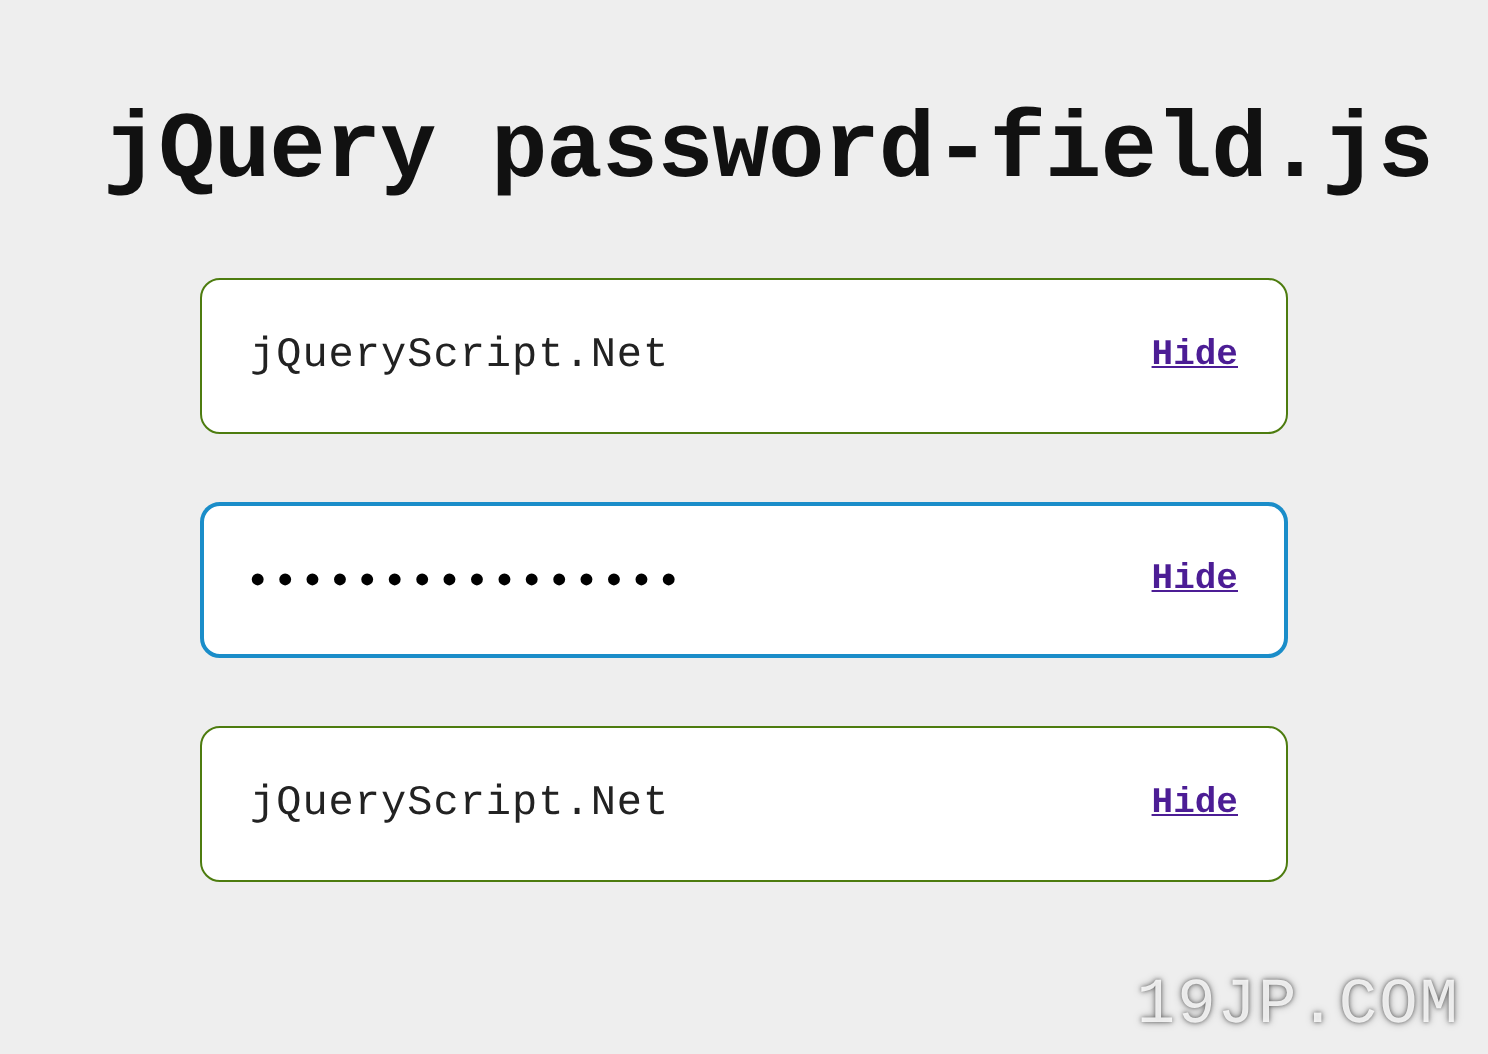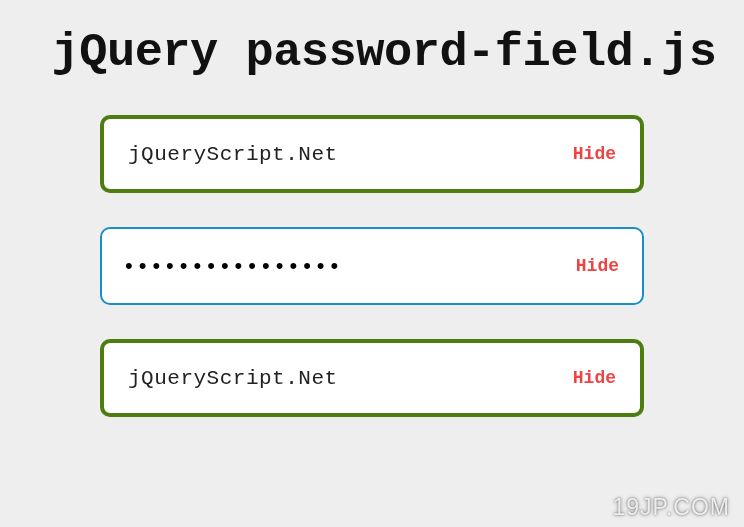--- a/index.html
+++ b/index.html
@@ -13,36 +13,36 @@
       background-color: #eeeeee;
       font-family: ui-monospace, "SFMono-Regular", "SF Mono", Menlo, Consolas, "Liberation Mono", monospace;
       overflow: hidden;
       position: relative;
     }
     .page-title {
       font-size: 47px;
       font-weight: 800;
       color: #111;
       text-align: center;
-      padding-top: 26px;
+      padding-top: 50px;
       padding-bottom: 36px;
       letter-spacing: -0.5px;
       margin-left: 24px;
     }
     .fields-container {
       width: 544px;
       margin: 0 auto;
       display: flex;
       flex-direction: column;
       gap: 34px;
     }
     .field-row {
       position: relative;
       background: #ffffff;
-      border: 4px solid #4d7c0f;
+      border: 1px solid #4d7c0f;
       border-radius: 10px;
       height: 78px;
       display: flex;
       align-items: center;
       padding-left: 24px;
       padding-right: 24px;
     }
     .field-row.focused {
       border: 2px solid #1a8dc9;
       padding-left: 23px;
@@ -64,30 +64,31 @@
       font-size: 22px;
       letter-spacing: 6px;
       color: #000;
     }
     .toggle-btn {
       background: none;
       border: none;
       font-family: inherit;
       font-size: 18px;
       font-weight: 700;
-      color: #ef4444;
+      color: #4c1d95;
       cursor: pointer;
       padding: 0 0 0 12px;
+      text-decoration: underline;
     }
     .watermark {
       position: absolute;
       right: 14px;
       bottom: 6px;
-      font-family: Liberation Sans, sans-serif;
-      font-size: 23px;
+      font-family: Liberation Mono, monospace;
+      font-size: 32px;
       font-weight: 400;
       color: rgba(255,255,255,0.85);
       text-shadow: 0 0 4px rgba(0,0,0,0.35), 0 0 2px rgba(0,0,0,0.5);
       letter-spacing: 1px;
       pointer-events: none;
       user-select: none;
       text-align: center;
     }
   </style>
 </head>

